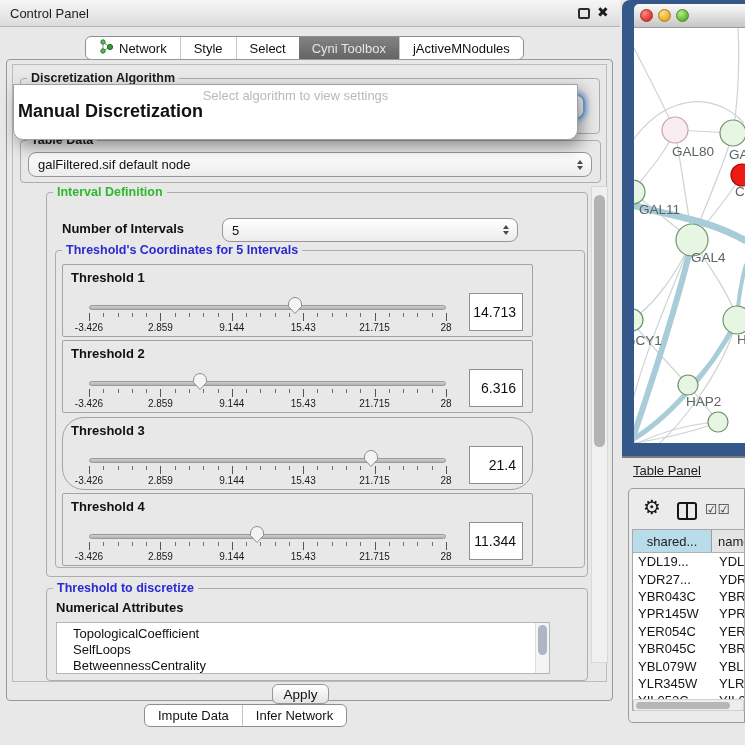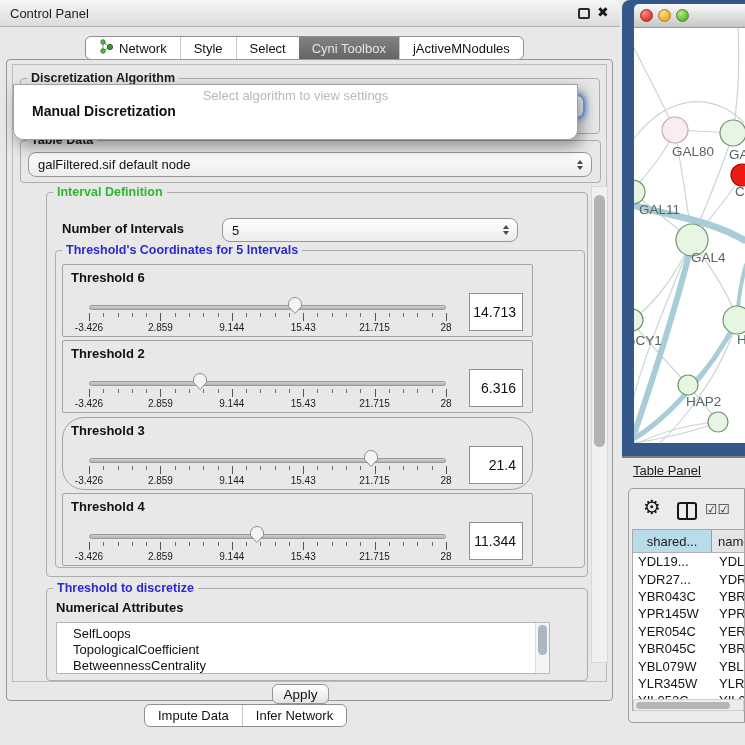--- a/index.html
+++ b/index.html
@@ -26,21 +26,21 @@
   .legend.green { color:#2db82d; }
   .legend.blue { color:#2a2ad4; }
 
   .combo { background:linear-gradient(#ffffff,#ececec); border:1px solid #979797; border-radius:8px; font-size:13px; color:#111; display:flex; align-items:center; padding-left:9px; }
   .spin { position:absolute; right:8px; top:50%; transform:translateY(-50%); display:flex; flex-direction:column; gap:2px; }
   .spin .up { width:0; height:0; border-left:3.5px solid transparent; border-right:3.5px solid transparent; border-bottom:4.5px solid #4a4a4a; }
   .spin .dn { width:0; height:0; border-left:3.5px solid transparent; border-right:3.5px solid transparent; border-top:4.5px solid #4a4a4a; }
 
   .popup { left:13px; top:84px; width:565px; height:56px; background:#fff; border:1px solid #a0a0a0; border-radius:0 0 10px 10px; box-shadow:4px 6px 16px rgba(0,0,0,.4); z-index:40; overflow:hidden; }
   .popup .hint { height:18px; text-align:center; font-size:13px; color:#b9b9b9; padding-top:3px; }
-  .popup .opt { height:17px; font-size:14px; color:#111; padding-left:18px; line-height:17px; }
+  .popup .opt { height:17px; font-size:18px; color:#111; padding-left:4px; line-height:17px; }
   .popup .opt.b { font-weight:bold; }
 
   .algcombo { left:28px; top:94px; width:557px; height:25px; border:2px solid #7aa6e0; box-shadow:0 0 5px 2px rgba(90,150,230,.7); z-index:10; }
 
   .scrolltrack { left:591px; top:186px; width:17px; height:477px; background:#f0f0f0; border:1px solid #d8d8d8; }
   .scrollthumb { position:absolute; left:2px; top:8px; width:11px; height:252px; background:#b3b3b3; border-radius:6px; }
 
   
   .tpanel { left:62px; width:471px; height:73px; border:1px solid #a3a3a3; border-radius:2px; }
   .tlabel { position:absolute; left:8px; top:5px; font-size:13px; font-weight:bold; color:#111; }
@@ -172,21 +172,21 @@
       <div class="up"></div>
       <div class="dn"></div>
     </div>
 </div>
 
 <div class="abs fieldset" style="left:55px; top:250px; width:530px; height:318px;">
   <div class="legend blue">Threshold's Coordinates for 5 Intervals</div>
 </div>
 
 <div class="abs tpanel" style="top:264px;">
-  <div class="tlabel">Threshold 6</div>
+  <div class="tlabel">Threshold 1</div>
   <div class="slider">
     <div class="track"></div>
     <div class="thumb" style="left: calc(57.7197% - 8px);"><svg width="16" height="19" viewBox="0 0 16 19">
           <path d="M1.5,8 a6.5,6.5 0 0 1 13,0 l0,2.5 L8,17.5 L1.5,10.5 Z" fill="#f4f4f4" stroke="#8d8d8d"></path>
         </svg></div>
     <div class="scale">
         <span class="tick major" style="left: 0%;"></span>
         <span class="tick" style="left: 4%;"></span>
         <span class="tick" style="left: 8%;"></span>
         <span class="tick" style="left: 12%;"></span>
@@ -359,22 +359,22 @@
 </div>
 
 <div class="abs fieldset" style="left:46px; top:588px; width:542px; height:93px;">
   <div class="legend blue">Threshold to discretize</div>
 </div>
 <div class="abs natitle">Numerical Attributes</div>
 <div class="abs attrlist">
   <div class="listsb">
       <div class="th"></div>
     </div>
-<div class="listitem">SelfLoops</div>
-    <div class="listitem">TopologicalCoefficient</div>
+<div class="listitem">TopologicalCoefficient</div>
+    <div class="listitem">SelfLoops</div>
     <div class="listitem">BetweennessCentrality</div>
   </div>
 
 <div class="abs applybtn">
     <span>Apply</span>
   </div>
 
 <div class="abs tabseg" style="left:144px; top:704px; height:23px;">
   <div class="seg">
       <span>Impute Data</span>

